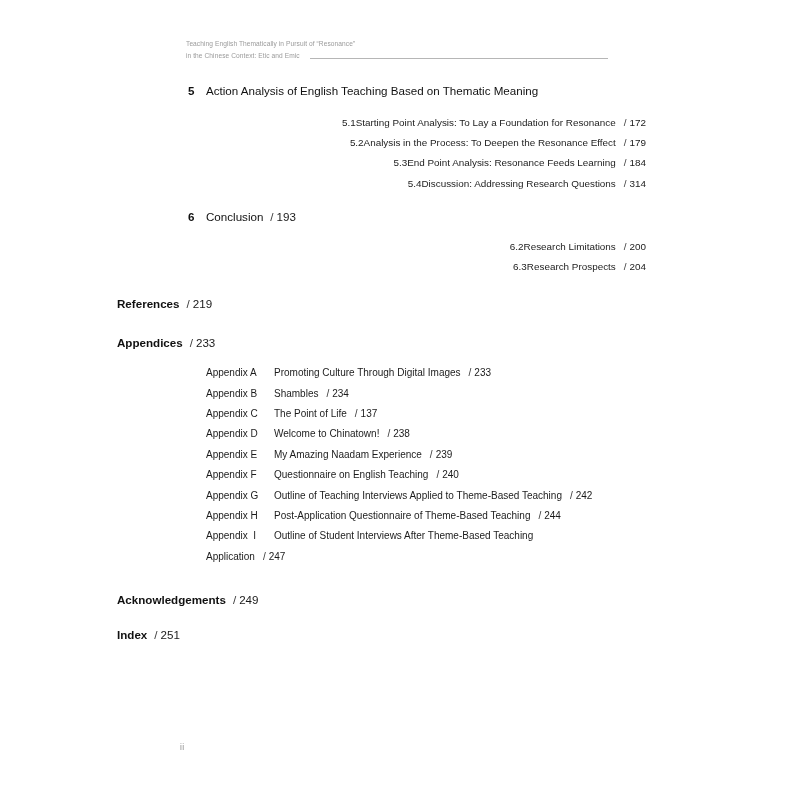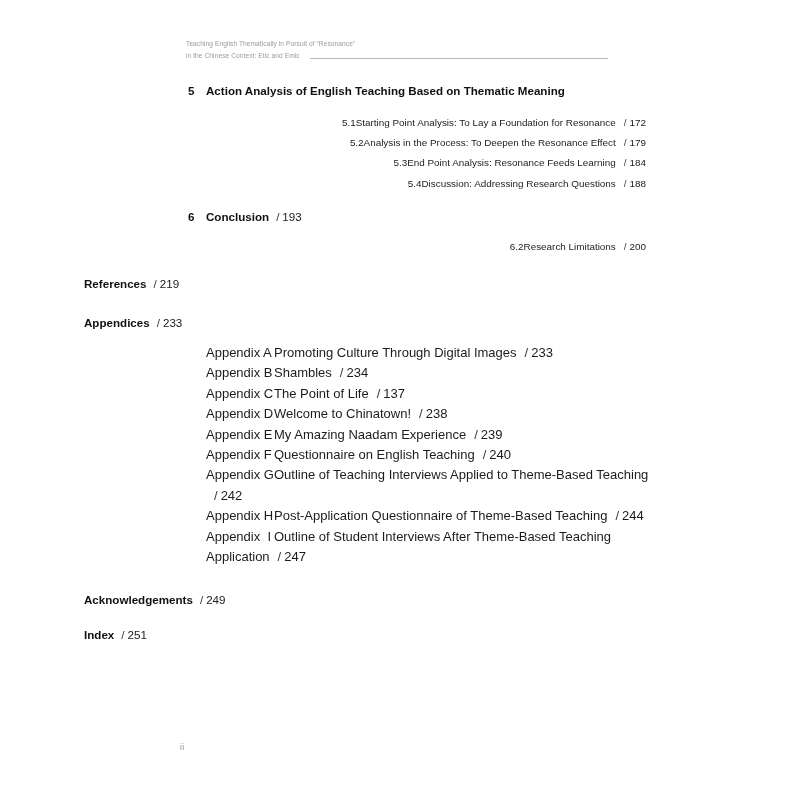--- a/index.html
+++ b/index.html
@@ -76,25 +76,25 @@
     left: 0;
     top: 0;
     width: 18px;
     text-align: left;
   }
   .chapter .body {
     margin-left: 18px;
     display: block;
   }
   .chapter .title {
-    font-weight: bold;
+    font-weight: normal;
   }
   .chapter-plain {
     position: relative;
-    margin-left: 84px;
+    margin-left: 117px;
     width: 450px;
     font-weight: bold;
     font-size: 11.6px;
     line-height: 21px;
     color: #111111;
   }
 
   .pg {
     font-weight: normal;
     color: #1a1a1a;
@@ -124,21 +124,21 @@
     display: inline;
   }
   .section .pg .slash {
     padding: 0 3px 0 8px;
   }
 
   .appendix {
     position: relative;
     margin-left: 206px;
     width: 470px;
-    font-size: 13px;
+    font-size: 10px;
     line-height: 20.4px;
     color: #1c1c1c;
   }
   .appendix .alabel {
     display: inline-block;
     width: 68px;
     white-space: pre;
   }
   .appendix .atitle {
     display: inline;
@@ -196,39 +196,42 @@
 
     <div class="section">
       <span class="snum">5.2</span><span class="stitle">Analysis in the Process: To Deepen the Resonance Effect</span><span class="pg"><span class="slash">/</span><span>179</span></span>
     </div>
 
     <div class="section">
       <span class="snum">5.3</span><span class="stitle">End Point Analysis: Resonance Feeds Learning</span><span class="pg"><span class="slash">/</span><span>184</span></span>
     </div>
 
     <div class="section">
-      <span class="snum">5.4</span><span class="stitle">Discussion: Addressing Research Questions</span><span class="pg"><span class="slash">/</span><span>188</span></span>
+      <span class="snum">5.4</span><span class="stitle">Discussion: Addressing Research Questions</span><span class="pg"><span class="slash">/</span><span>314</span></span>
     </div>
 
     <div class="sp-12"></div>
 
     <div class="chapter">
       <span class="num">6</span>
       <span class="body">
         <span class="title">Conclusion</span><span class="pg"><span class="slash">/</span><span>193</span></span>
       </span>
     </div>
 
     <div class="sp-10"></div>
 
 
     <div class="section">
       <span class="snum">6.2</span><span class="stitle">Research Limitations</span><span class="pg"><span class="slash">/</span><span>200</span></span>
     </div>
 
+    <div class="section">
+      <span class="snum">6.3</span><span class="stitle">Research Prospects</span><span class="pg"><span class="slash">/</span><span>204</span></span>
+    </div>
 
     <div class="sp-16"></div>
 
     <div class="chapter-plain">
       <span class="title">References</span><span class="pg"><span class="slash">/</span><span>219</span></span>
     </div>
 
     <div class="sp-18"></div>
 
     <div class="chapter-plain">

